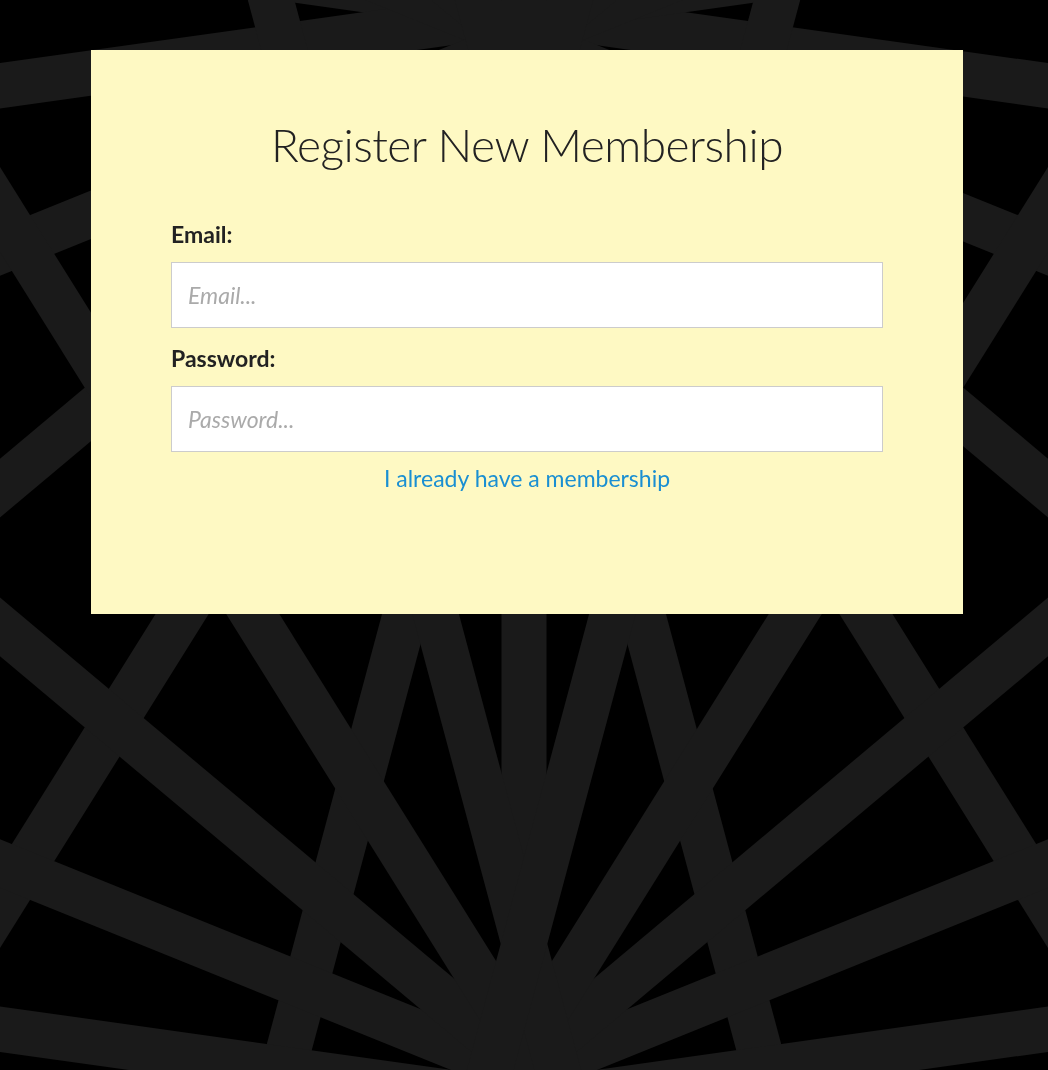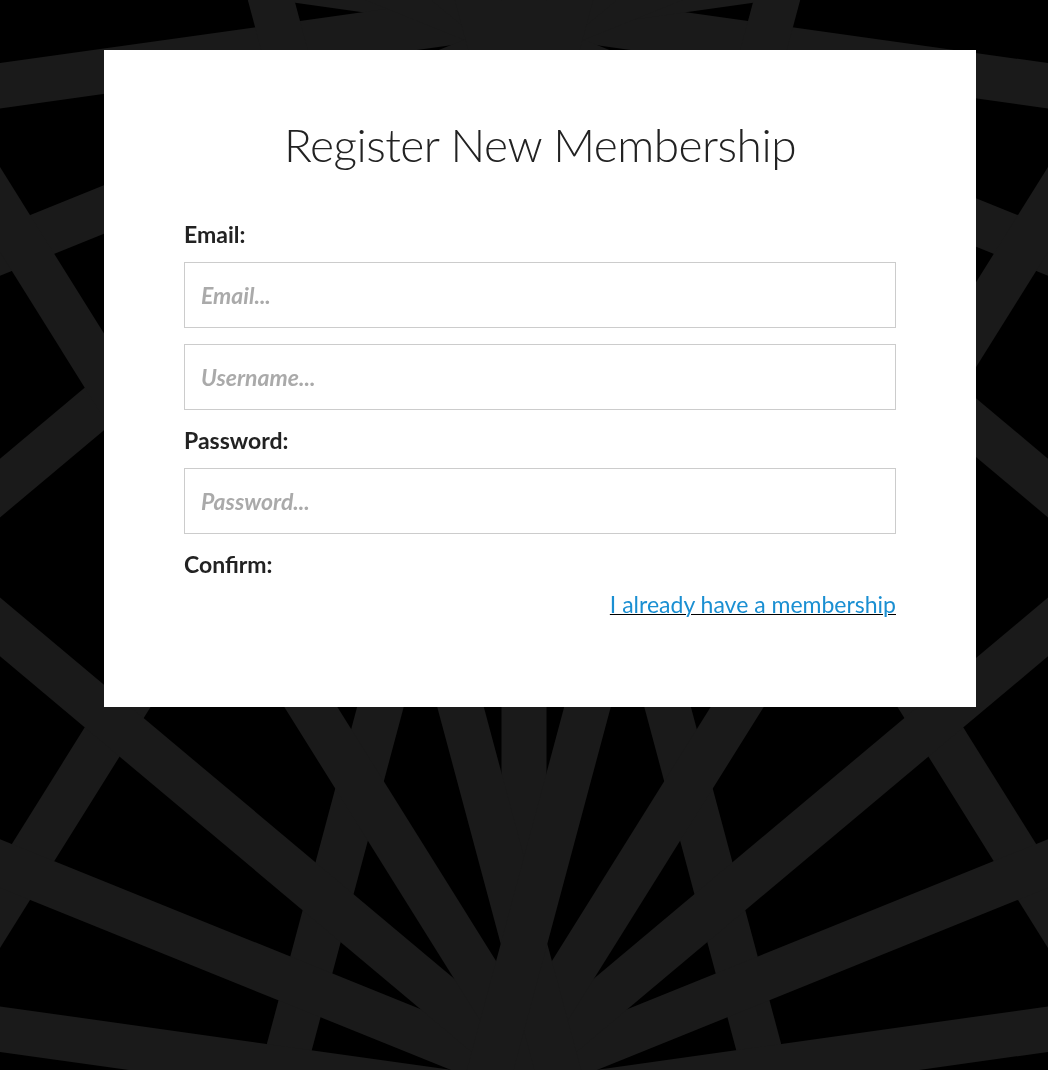--- a/index.html
+++ b/index.html
@@ -32,24 +32,24 @@
       width: 200%;
       height: 45px;
       left: -50%;
       top: 50%;
       transform-origin: center center;
     }
     
     .form-container {
       position: absolute;
       top: 50px;
-      left: 104px;
+      left: 91px;
       width: 872px;
-      background-color: #ffffff;
-      padding: 67px 80px 55px 80px;
+      background-color: #fef9c3;
+      padding: 67px 80px 88px 80px;
       z-index: 10;
     }
     
     .form-title {
       font-size: 46px;
       font-weight: 300;
       color: #222;
       text-align: center;
       margin-bottom: 48px;
       letter-spacing: -0.5px;
@@ -70,33 +70,31 @@
     .form-input {
       width: 100%;
       padding: 18px 16px;
       font-size: 23px;
       font-family: inherit;
       font-style: italic;
       border: 1px solid #ccc;
       background-color: #fff;
       color: #333;
       outline: none;
-      font-weight: bold;
     }
     
     .form-input::placeholder {
       color: #aaa;
       font-style: italic;
     }
     
     .link-row {
-      text-align: right;
+      text-align: center;
       margin-bottom: 34px;
       margin-top: -4px;
-      text-decoration: underline;
     }
     
     .existing-link {
       font-size: 23px;
       color: #1a8fd2;
       text-decoration: none;
       cursor: pointer;
     }
     
     .submit-button {
@@ -142,29 +140,27 @@
 
 <div class="form-container">
   <h1 class="form-title">Register New Membership</h1>
   
   <div class="form-group">
     <label class="form-label">Email:</label>
     <input type="text" class="form-input" placeholder="Email..." style="">
   </div>
   
   <div class="form-group">
-    <input type="text" class="form-input" placeholder="Username..." style="">
   </div>
   
   <div class="form-group">
     <label class="form-label">Password:</label>
     <input type="password" class="form-input" placeholder="Password..." style="">
   </div>
   
   <div class="form-group">
-    <label class="form-label">Confirm:</label>
   </div>
   
   <div class="link-row">
     <a class="existing-link">I already have a membership</a>
   </div>
   
 </div>
 
 </body></html>

